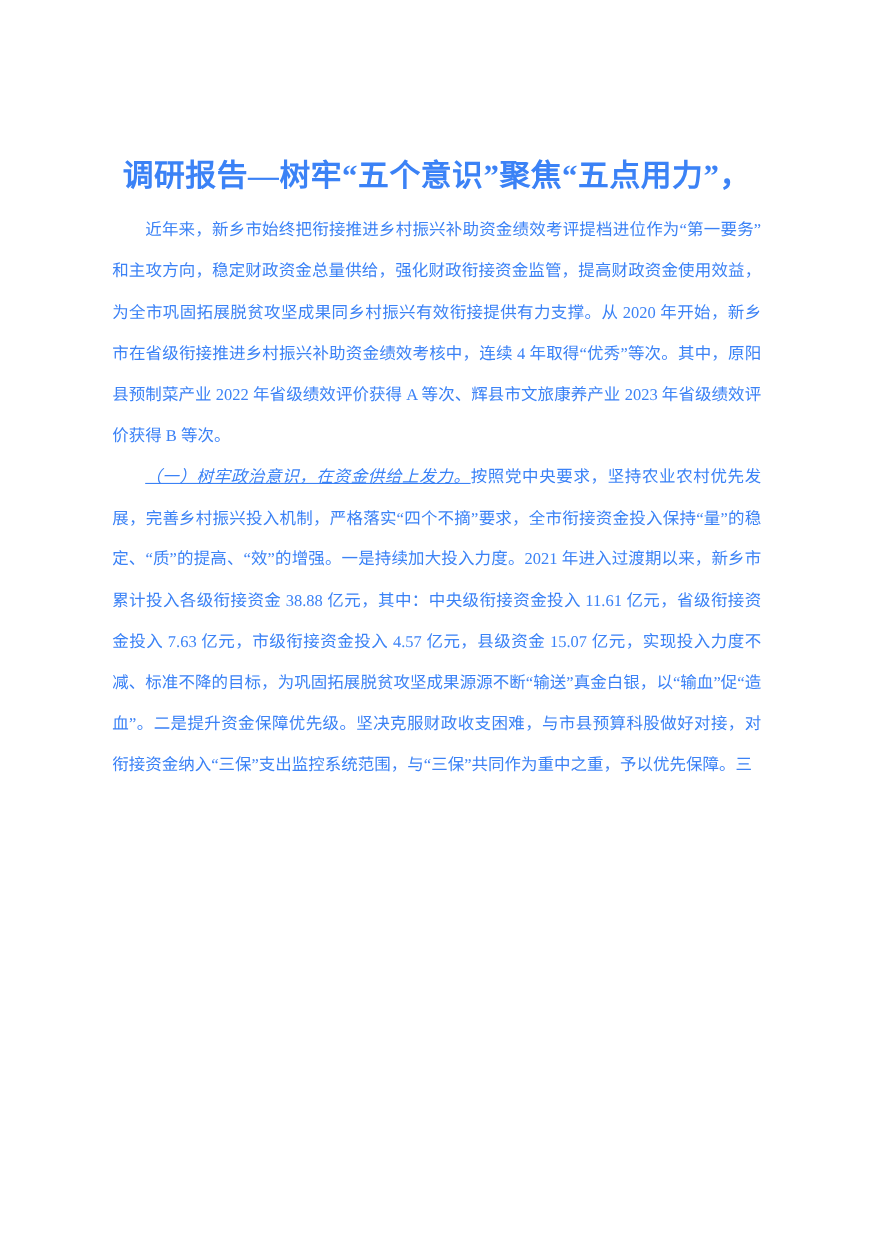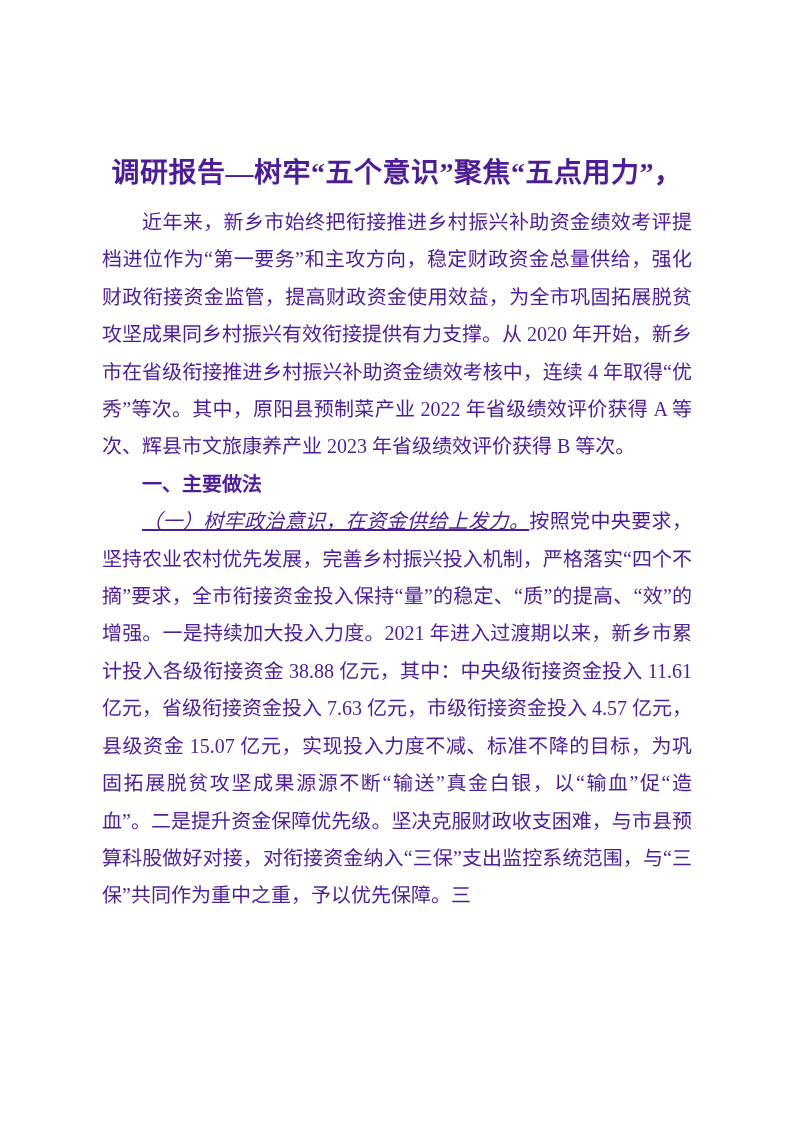--- a/index.html
+++ b/index.html
@@ -4,41 +4,41 @@
 <style>
   html, body {
     margin: 0;
     padding: 0;
     background: #ffffff;
   }
   .page {
     position: relative;
     width: 793px;
     height: 1052px;
-    margin: 12px auto;
+    margin: 0 auto;
     background: #ffffff;
-    color: #4c1d95;
+    color: #3b82f6;
     box-sizing: border-box;
     padding: 138px 101px 0 102px;
     font-family: "Liberation Serif", serif;
     overflow: hidden;
   }
   .doc-title {
     font-size: 28px;
     font-weight: bold;
     line-height: 46px;
     text-align: center;
     letter-spacing: 0.5px;
   }
   .doc-body {
     margin-top: 8px;
   }
   .doc-body p {
     margin: 0;
-    font-size: 20px;
+    font-size: 15px;
     line-height: 37.4px;
     text-align: justify;
     text-indent: 2em;
   }
   p.section-heading {
     font-family: "Liberation Sans", sans-serif;
     font-weight: bold;
     text-align: left;
   }
   .kai-lead {
@@ -52,19 +52,18 @@
 <div class="page">
 
   <div class="doc-title">
     <div>调研报告—树牢“五个意识”聚焦“五点用力”，</div>
   </div>
 
   <div class="doc-body">
 
     <p>近年来，新乡市始终把衔接推进乡村振兴补助资金绩效考评提档进位作为“第一要务”和主攻方向，稳定财政资金总量供给，强化财政衔接资金监管，提高财政资金使用效益，为全市巩固拓展脱贫攻坚成果同乡村振兴有效衔接提供有力支撑。从 2020 年开始，新乡市在省级衔接推进乡村振兴补助资金绩效考核中，连续 4 年取得“优秀”等次。其中，原阳县预制菜产业 2022 年省级绩效评价获得 A 等次、辉县市文旅康养产业 2023 年省级绩效评价获得 B 等次。</p>
 
-    <p class="section-heading">一、主要做法</p>
 
     <p><span class="kai-lead">（一）树牢政治意识，在资金供给上发力。</span><span>按照党中央要求，坚持农业农村优先发展，完善乡村振兴投入机制，严格落实“四个不摘”要求，全市衔接资金投入保持“量”的稳定、“质”的提高、“效”的增强。一是持续加大投入力度。2021 年进入过渡期以来，新乡市累计投入各级衔接资金 38.88 亿元，其中：中央级衔接资金投入 11.61 亿元，省级衔接资金投入 7.63 亿元，市级衔接资金投入 4.57 亿元，县级资金 15.07 亿元，实现投入力度不减、标准不降的目标，为巩固拓展脱贫攻坚成果源源不断“输送”真金白银，以“输血”促“造血”。二是提升资金保障优先级。坚决克服财政收支困难，与市县预算科股做好对接，对衔接资金纳入“三保”支出监控系统范围，与“三保”共同作为重中之重，予以优先保障。三</span></p>
 
   </div>
 
 </div>
 
 </body></html>

